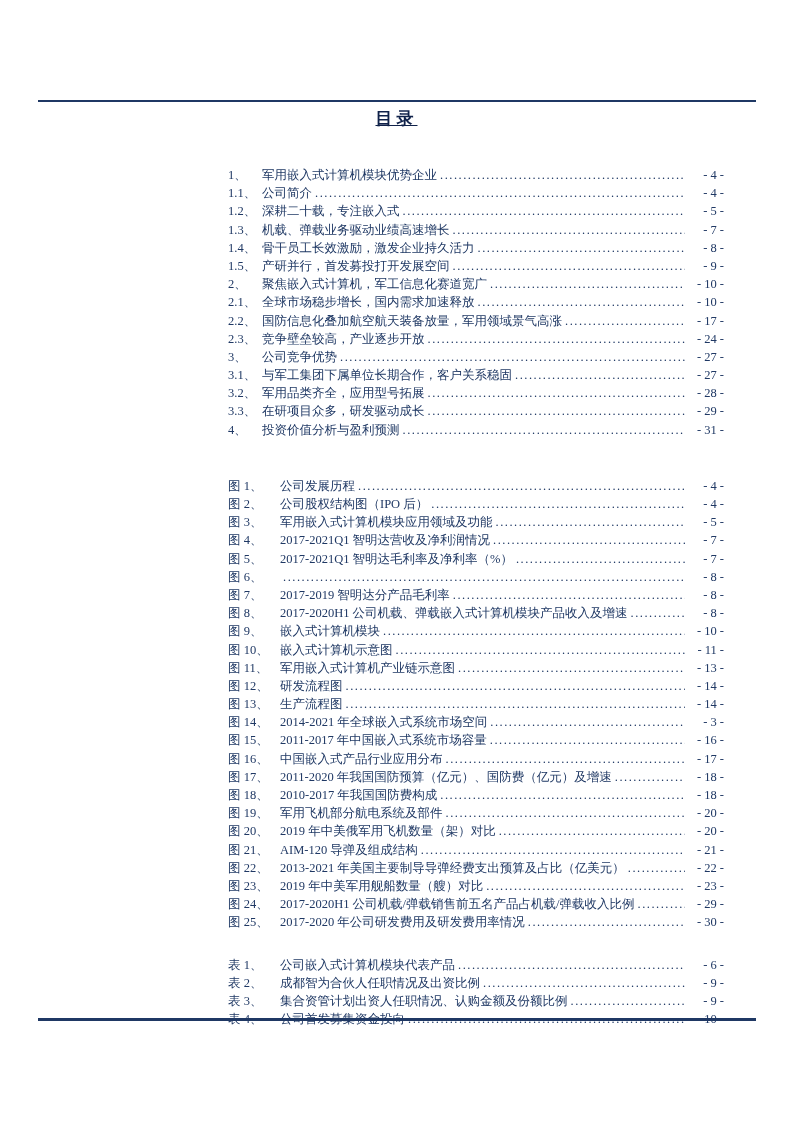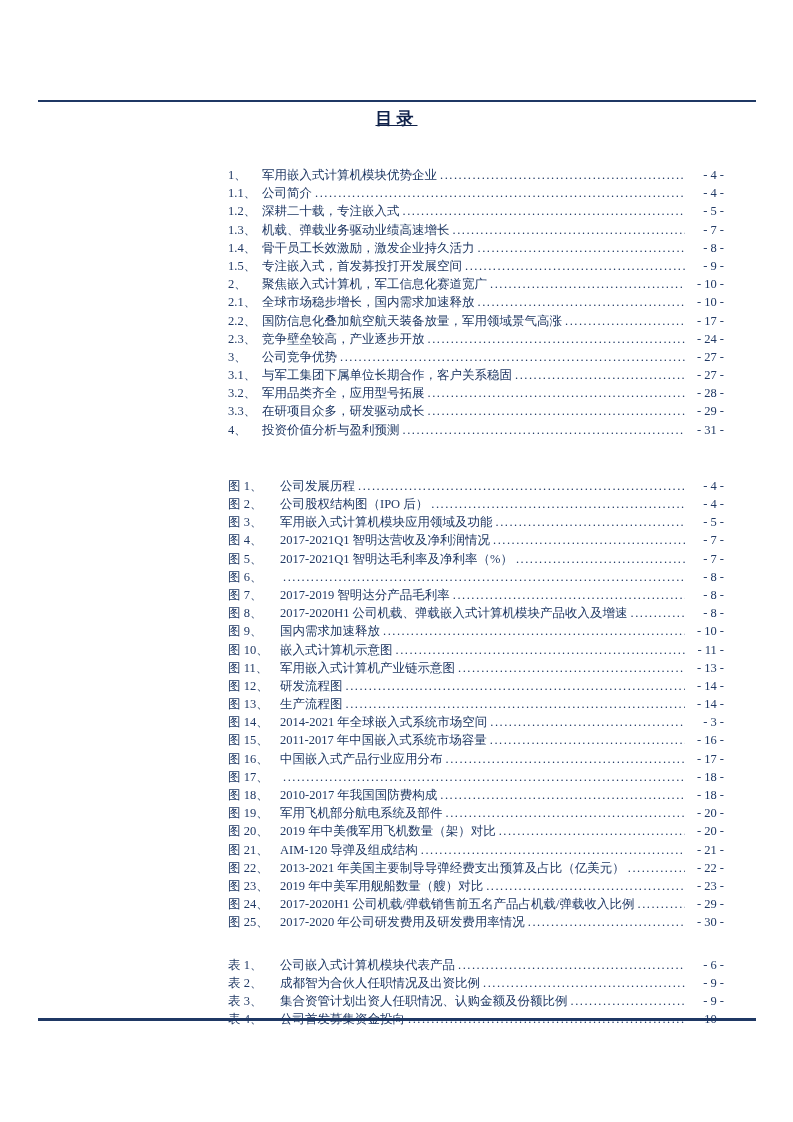--- a/index.html
+++ b/index.html
@@ -106,21 +106,21 @@
 
   <div class="toc-row">
     <span class="num">1.4、</span>
     <span class="label">骨干员工长效激励，激发企业持久活力</span>
     <span class="dots"></span>
     <span class="pg">- 8 -</span>
   </div>
 
   <div class="toc-row">
     <span class="num">1.5、</span>
-    <span class="label">专注嵌入式，首发募投打开发展空间</span>
+    <span class="label">产研并行，首发募投打开发展空间</span>
     <span class="dots"></span>
     <span class="pg">- 9 -</span>
   </div>
 
   <div class="toc-row">
     <span class="num">2、</span>
     <span class="label">聚焦嵌入式计算机，军工信息化赛道宽广</span>
     <span class="dots"></span>
     <span class="pg">- 10 -</span>
   </div>
@@ -232,21 +232,21 @@
 
   <div class="toc-row">
     <span class="num">图 8、</span>
     <span class="label">2017-2020H1 公司机载、弹载嵌入式计算机模块产品收入及增速</span>
     <span class="dots"></span>
     <span class="pg">- 8 -</span>
   </div>
 
   <div class="toc-row">
     <span class="num">图 9、</span>
-    <span class="label">国内需求加速释放</span>
+    <span class="label">嵌入式计算机模块</span>
     <span class="dots"></span>
     <span class="pg">- 10 -</span>
   </div>
 
   <div class="toc-row">
     <span class="num">图 10、</span>
     <span class="label">嵌入式计算机示意图</span>
     <span class="dots"></span>
     <span class="pg">- 11 -</span>
   </div>
@@ -288,20 +288,21 @@
 
   <div class="toc-row">
     <span class="num">图 16、</span>
     <span class="label">中国嵌入式产品行业应用分布</span>
     <span class="dots"></span>
     <span class="pg">- 17 -</span>
   </div>
 
   <div class="toc-row">
     <span class="num">图 17、</span>
+    <span class="label">2011-2020 年我国国防预算（亿元）、国防费（亿元）及增速</span>
     <span class="dots"></span>
     <span class="pg">- 18 -</span>
   </div>
 
   <div class="toc-row">
     <span class="num">图 18、</span>
     <span class="label">2010-2017 年我国国防费构成</span>
     <span class="dots"></span>
     <span class="pg">- 18 -</span>
   </div>

